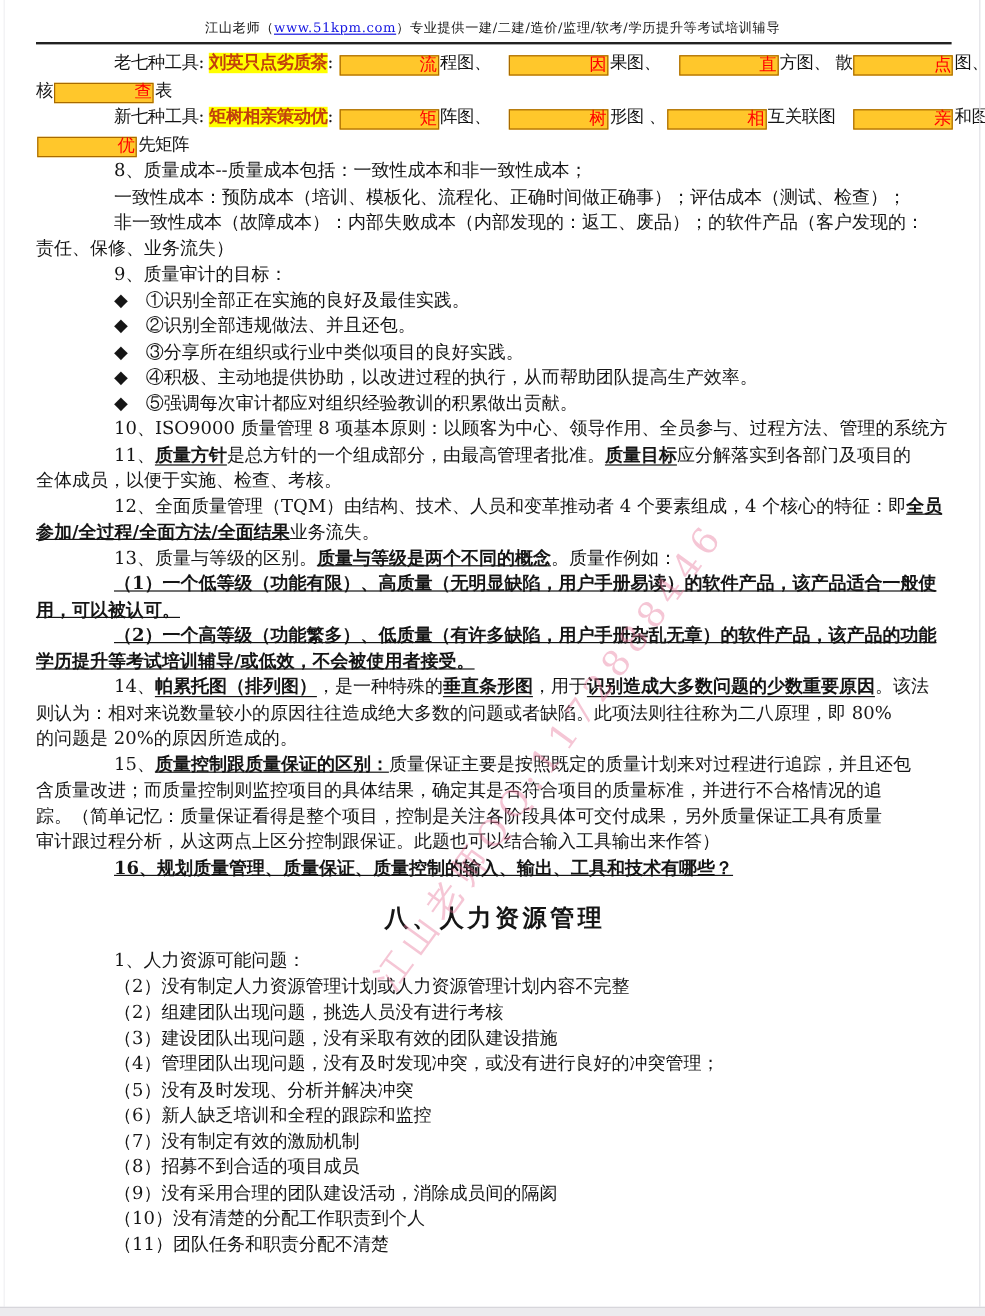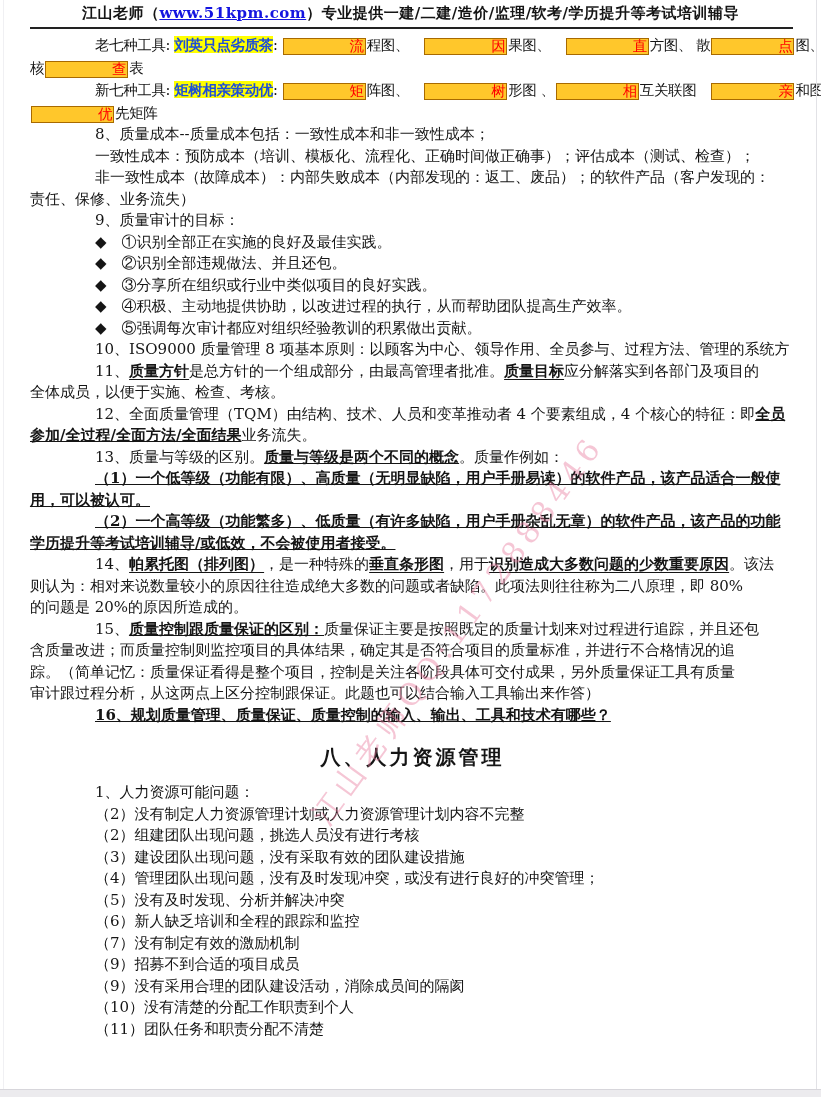--- a/index.html
+++ b/index.html
@@ -8,34 +8,34 @@
     background:#ffffff; overflow:hidden;
     font-family:"DejaVu Serif","Liberation Serif",serif;
     color:#151515;
   }
   
   .edge-bottom { position:absolute; left:0; right:0; top:1089px; height:8px;
     background:#ecebee; border-top:1px solid #d7d6db; }
   .edge-right  { position:absolute; top:0; bottom:8px; left:816px; width:1px; background:#e2e2e6; }
   .edge-left   { position:absolute; top:0; bottom:8px; left:3px;  width:1px; background:#f0f0f3; }
 
-  .header { padding-top:4px; text-align:center; font-size:15px; font-weight:700;
+  .header { padding-top:16px; text-align:center; font-size:11px; font-weight:400;
     letter-spacing:0.5px; }
   .header .url { color:#1414e0; text-decoration:underline; cursor:pointer; }
   .rule { border:none; border-top:2px solid #222222; margin:4px 28px 0 30px; }
 
   .content { padding:5px 26px 0 30px; overflow:hidden; }
   .content p { margin:0; text-indent:65px; white-space:nowrap; }
   .content p.tools { line-height:22.5px; font-size:14.5px; letter-spacing:-0.4px; }
   .content p.body  { line-height:21.5px; font-size:15px; }
   .content p.hr    { line-height:21.5px; font-size:15px; }
   .content p.sec   { text-align:center; text-indent:0; font-weight:700; font-size:20px;
     line-height:30px; margin:16px 0 10px; letter-spacing:3px; }
 
-  .run-hl  { background:#ffff00; color:#1d4ed8; font-weight:700; }
+  .run-hl  { background:#ffff00; color:#c2410c; font-weight:700; }
   .run-box { display:inline-block; background:#ffc72b; color:#ff0000;
     border:1.5px solid #a86a00; padding:0 1px; margin:0 1px;
     line-height:15px; vertical-align:-1px; }
   .run-b   { font-weight:700;text-decoration:underline; }
   .run-bu  { font-weight:700; text-decoration:underline; text-underline-offset:3px; }
 
   .watermark { position:absolute; left:200px; top:566px; width:580px;
     transform:rotate(-54deg); transform-origin:center;
     color:rgba(230,120,155,0.42); font-size:30px; letter-spacing:6px;
     white-space:nowrap; pointer-events:none; z-index:5; }
@@ -75,21 +75,21 @@
       <p class="body"><span class="run-b">16、规划质量管理、质量保证、质量控制的输入、输出、工具和技术有哪些？</span></p>
       <p class="sec"><span>八、人力资源管理</span></p>
       <p class="hr"><span>1、人力资源可能问题：</span></p>
       <p class="hr"><span>（2）没有制定人力资源管理计划或人力资源管理计划内容不完整</span></p>
       <p class="hr"><span>（2）组建团队出现问题，挑选人员没有进行考核</span></p>
       <p class="hr"><span>（3）建设团队出现问题，没有采取有效的团队建设措施</span></p>
       <p class="hr"><span>（4）管理团队出现问题，没有及时发现冲突，或没有进行良好的冲突管理；</span></p>
       <p class="hr"><span>（5）没有及时发现、分析并解决冲突</span></p>
       <p class="hr"><span>（6）新人缺乏培训和全程的跟踪和监控</span></p>
       <p class="hr"><span>（7）没有制定有效的激励机制</span></p>
-      <p class="hr"><span>（9）招募不到合适的项目成员</span></p>
+      <p class="hr"><span>（8）招募不到合适的项目成员</span></p>
       <p class="hr"><span>（9）没有采用合理的团队建设活动，消除成员间的隔阂</span></p>
       <p class="hr"><span>（10）没有清楚的分配工作职责到个人</span></p>
       <p class="hr"><span>（11）团队任务和职责分配不清楚</span></p>
     </div>
 
   <div class="edge-left"></div>
   <div class="edge-right"></div>
   <div class="edge-bottom"></div>
 </div>
 

